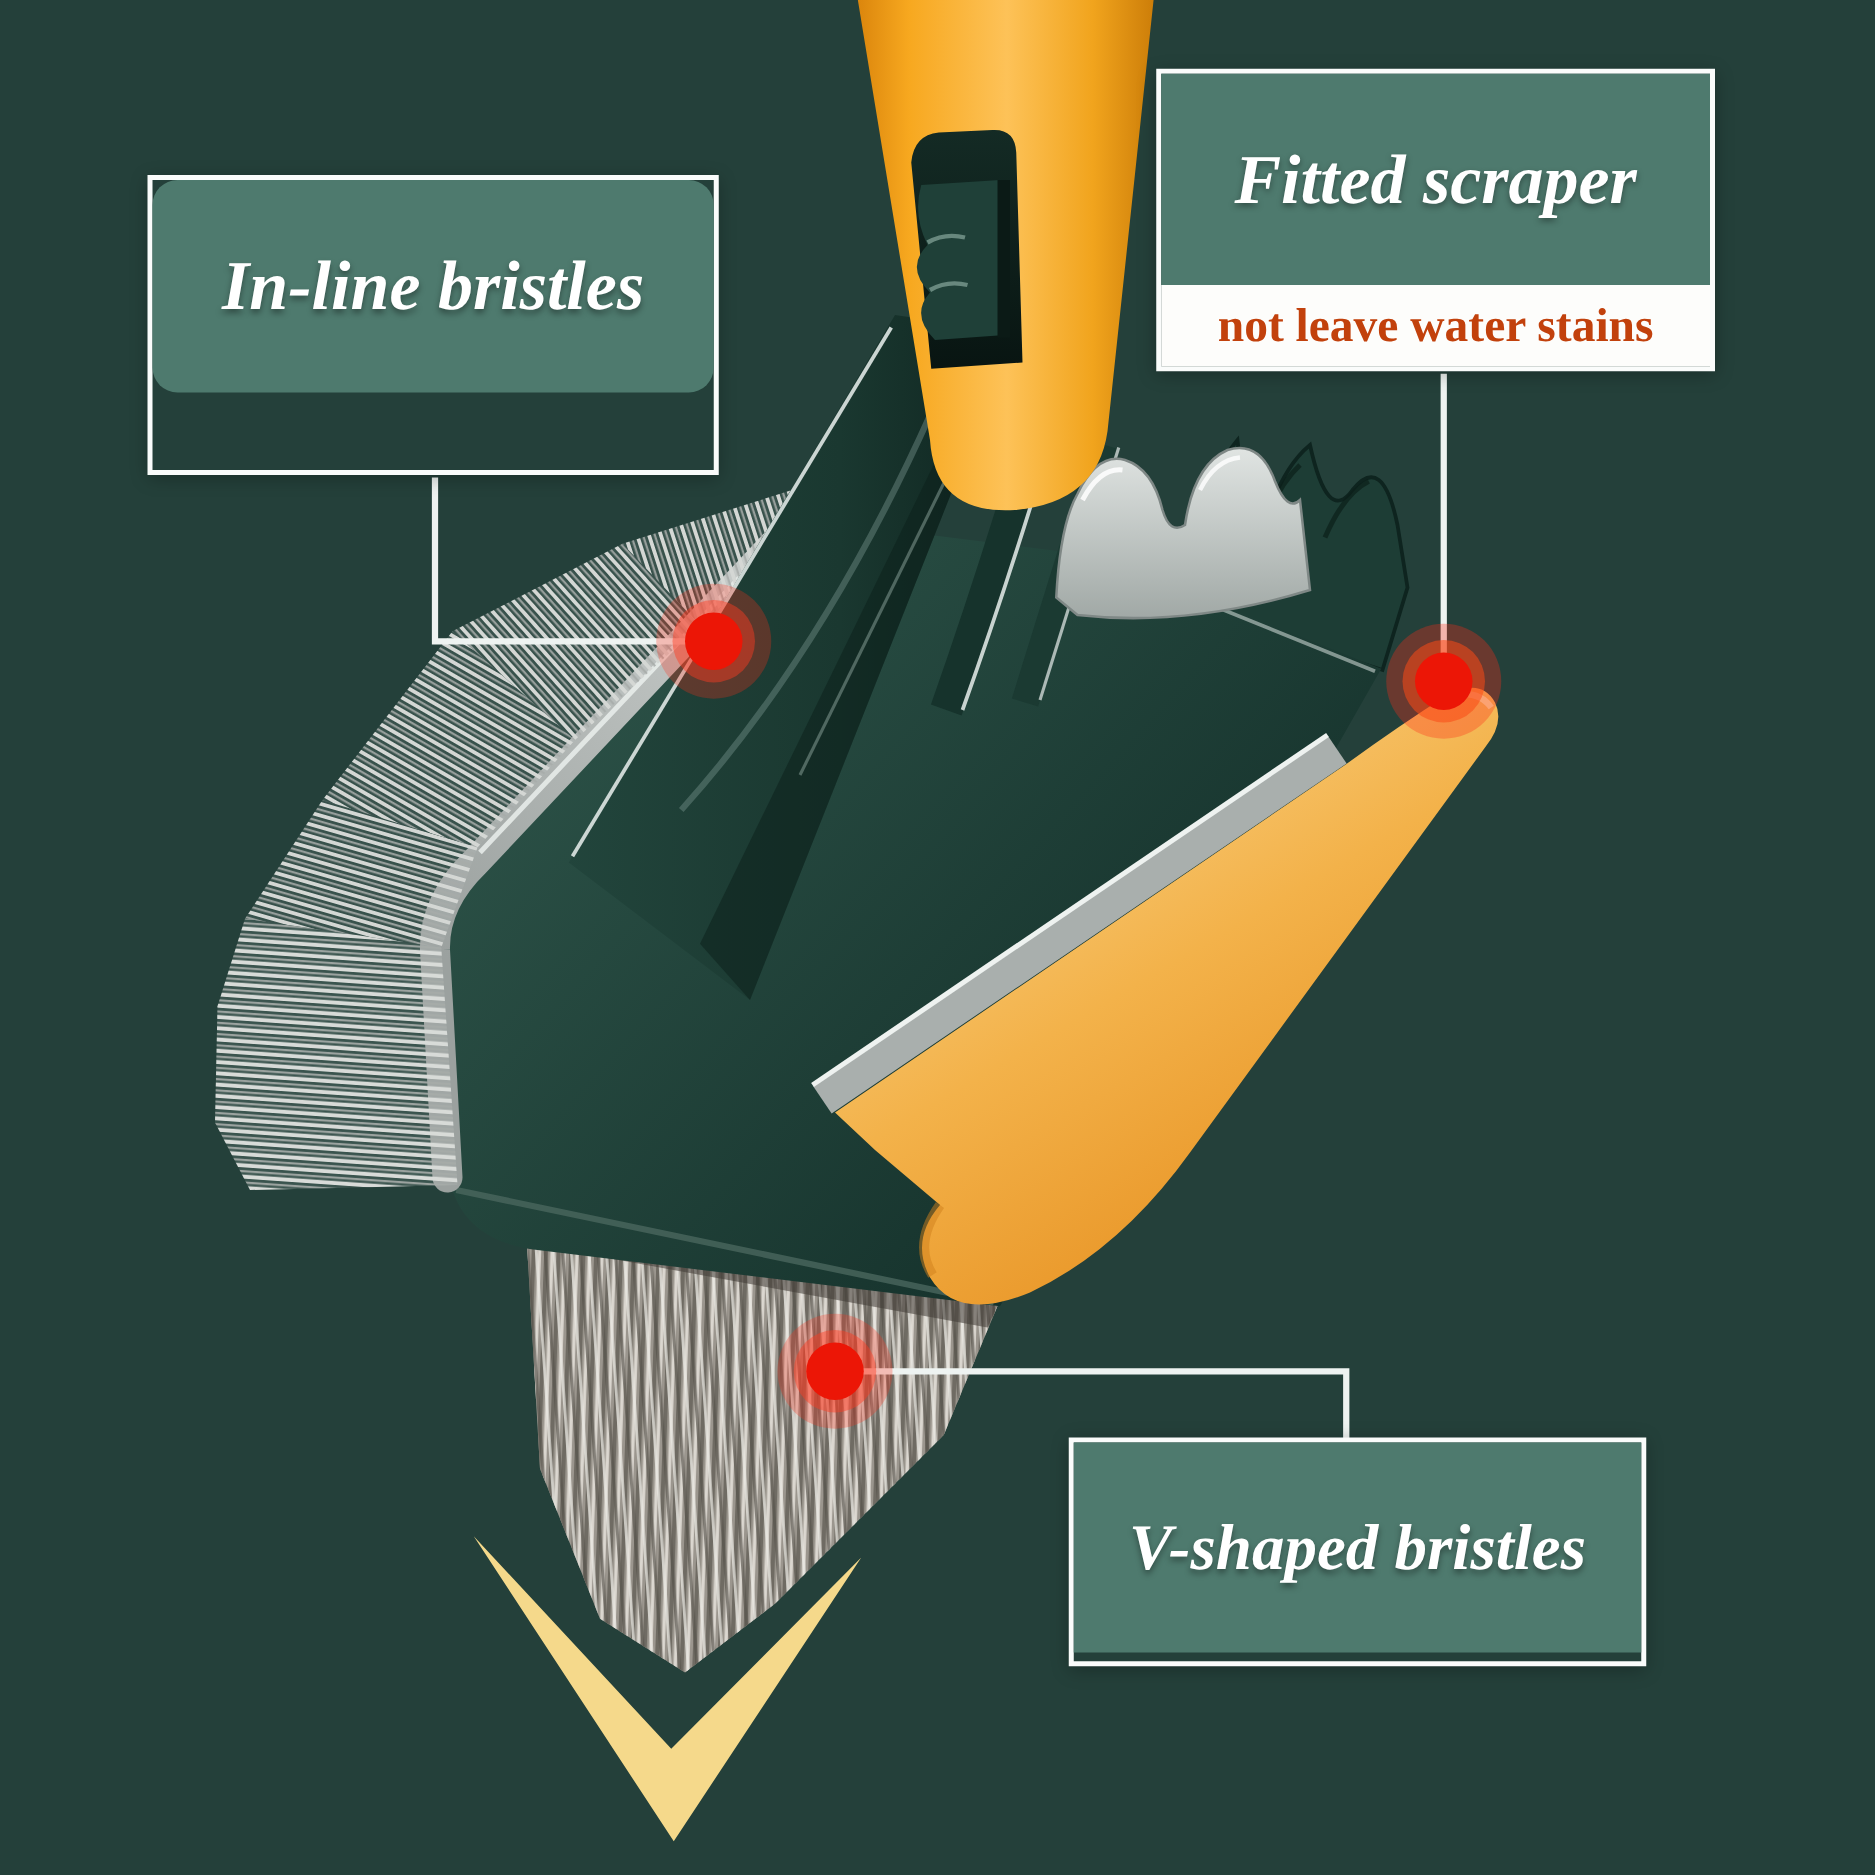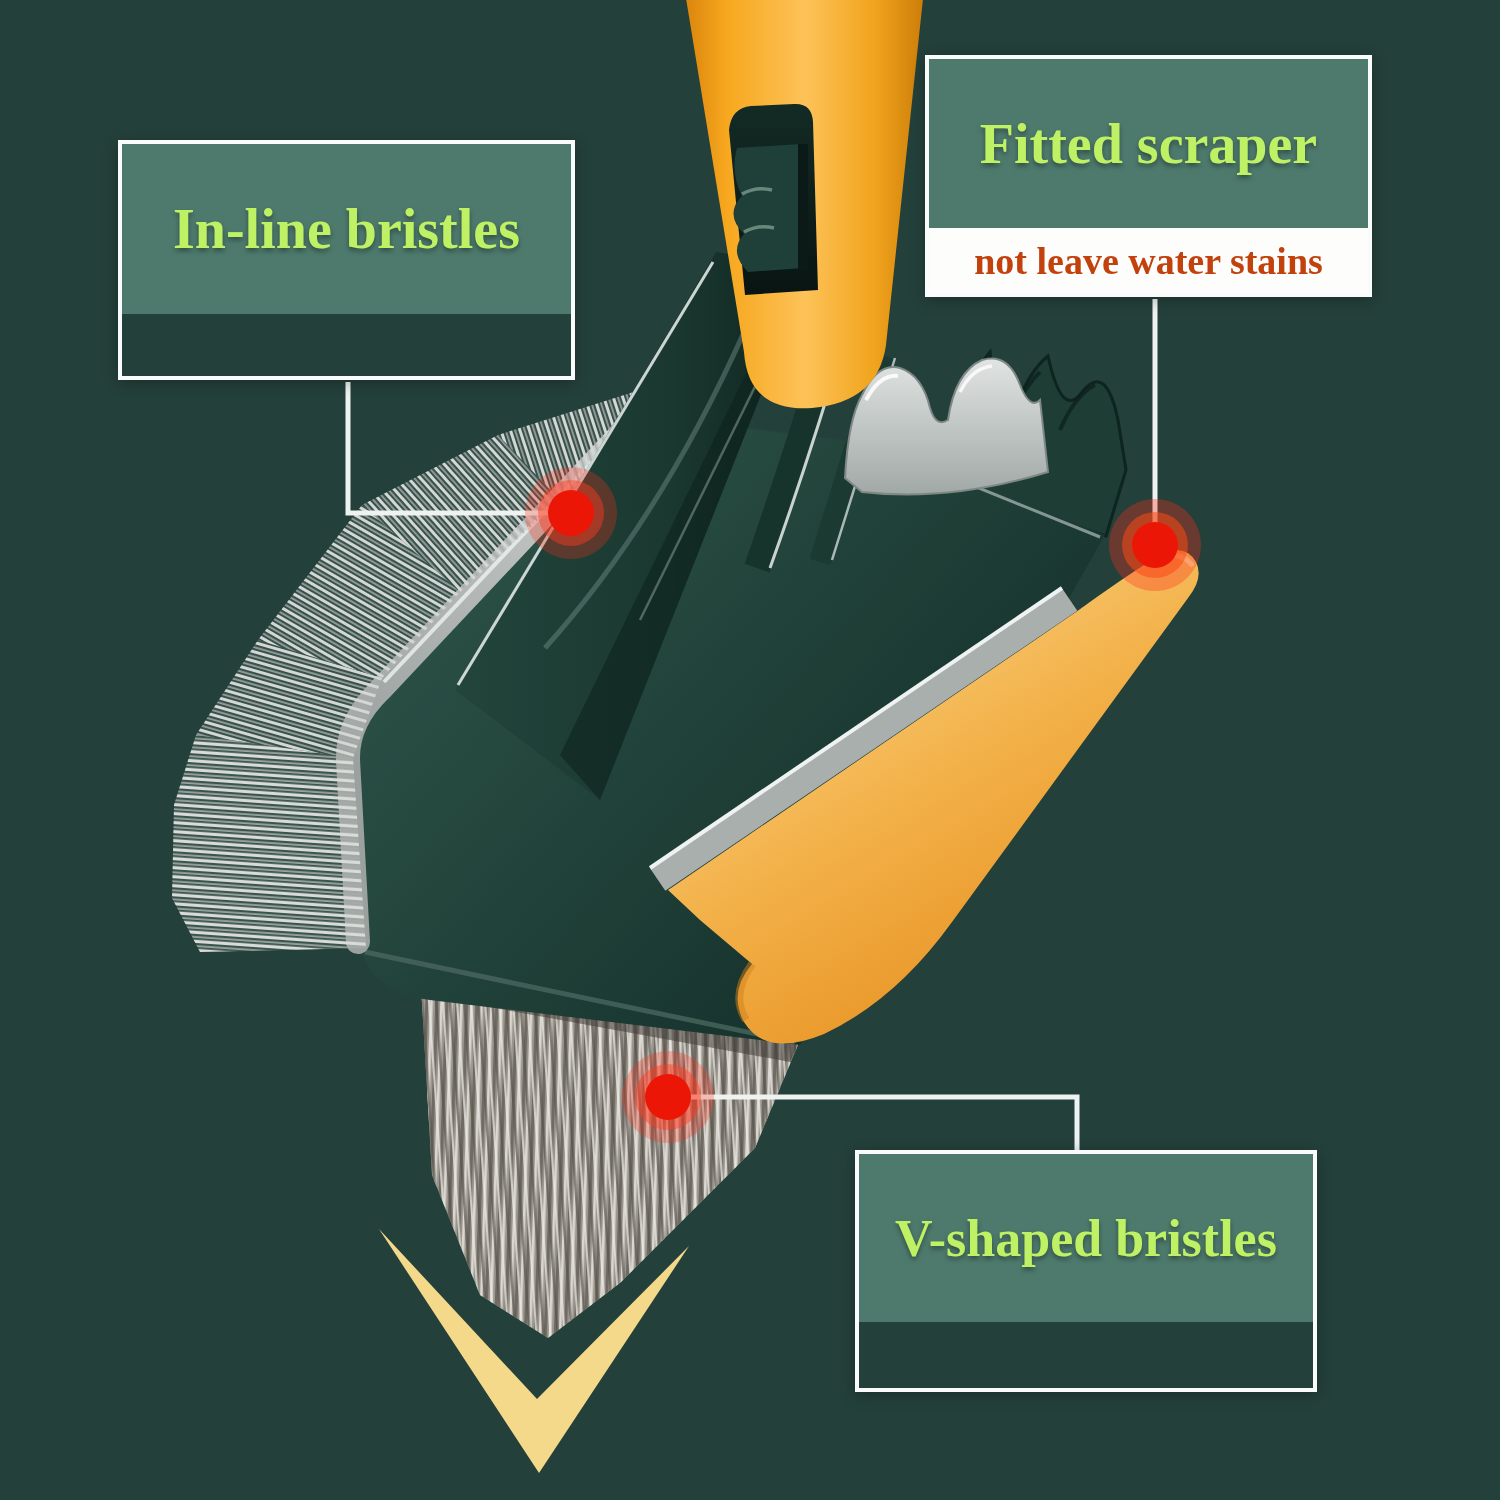--- a/index.html
+++ b/index.html
@@ -11,37 +11,38 @@
   }
   .stage{position:absolute;inset:0;width:1500px;height:1500px;}
   svg.art{position:absolute;left:0;top:0;z-index:1;}
   .callout{
     position:absolute;z-index:2;box-sizing:border-box;
     border:4px solid #fafcfb;
     box-shadow:0 3px 14px rgba(0,0,0,.28);
     display:flex;flex-direction:column;
   }
   .callout .title{
-    background:#4e7a6e;color:#bef264;
+    background:#4e7a6e;color:#ffffff;
     display:flex;align-items:center;justify-content:center;
     font-weight:bold;text-shadow:0 3px 5px rgba(0,0,0,.38);
     white-space:nowrap;
+    font-style:italic;
   }
   .callout .sub{
     background:#fdfdfb;color:#c2410c;flex:1;
     display:flex;align-items:center;justify-content:center;
     font-weight:bold;white-space:nowrap;
   }
   #callout-inline{left:118px;top:140px;width:457px;height:240px;}
-  #callout-inline .title{height:170px;font-size:56px;}
+  #callout-inline .title{height:170px;font-size:56px;border-radius:20px;}
   #callout-inline .sub{font-size:38px;}
   #callout-scraper{left:925px;top:55px;width:447px;height:242px;}
   #callout-scraper .title{height:169px;font-size:56px;}
   #callout-scraper .sub{font-size:38px;}
-  #callout-vshape{left:855px;top:1150px;width:462px;height:242px;}
+  #callout-vshape{left:855px;top:1150px;width:462px;height:183px;}
   #callout-vshape .title{height:168px;font-size:52px;}
   #callout-vshape .sub{font-size:38px;}
 </style>
 </head>
 <body>
 
 <div class="stage">
 
   <svg class="art" width="1500" height="1500" viewBox="0 0 1500 1500">
     <defs>

